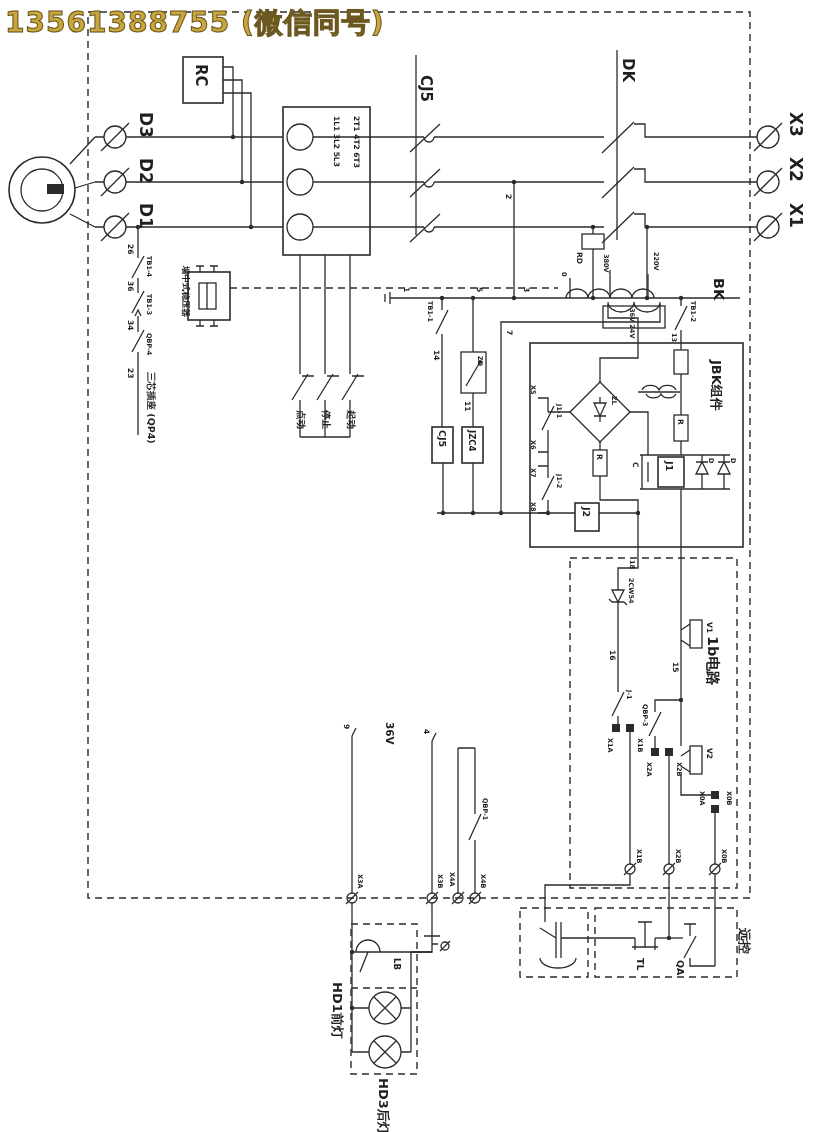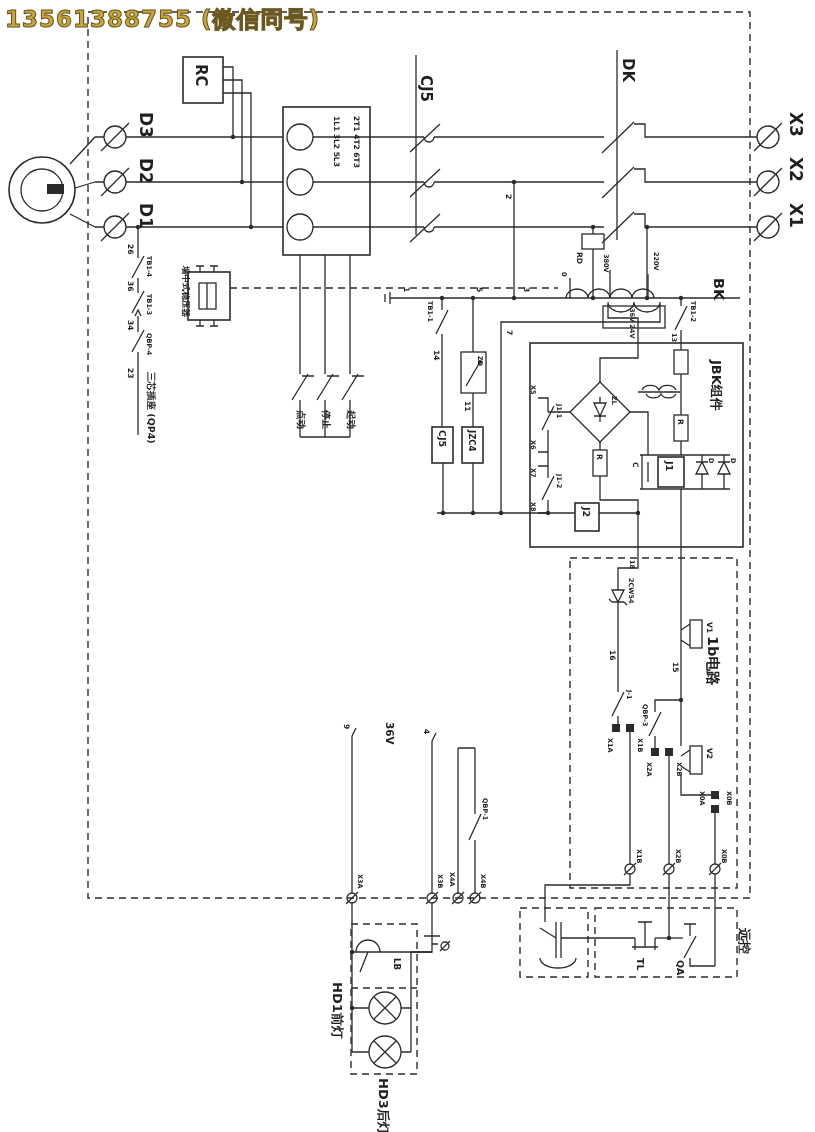--- a/index.html
+++ b/index.html
@@ -1,18 +1,18 @@
 <!DOCTYPE html>
 <html><head>
 <meta charset="utf-8">
 <style>
   html,body{margin:0;padding:0;background:#e8e8e8;}
   #page{position:relative;width:815px;height:1132px;background:#ffffff;overflow:hidden;
         font-family:"DejaVu Sans",sans-serif;}
-  #watermark{position:absolute;left:5px;top:4px;font-size:23px;font-weight:700;
+  #watermark{position:absolute;left:5px;top:4px;font-size:28px;font-weight:700;
         letter-spacing:1px;color:#c9a53d;-webkit-text-stroke:1px #6a5820;
         text-shadow:0 0 1px #7a6426;white-space:nowrap;z-index:5;}
   svg{position:absolute;left:0;top:0;}
   .w{fill:none;stroke:#2b2b2b;stroke-width:1.3;}
   .w2{fill:none;stroke:#2b2b2b;stroke-width:1.6;}
   .dash{fill:none;stroke:#2b2b2b;stroke-width:1.4;stroke-dasharray:7 5;}
   .dot{fill:#2b2b2b;stroke:none;}
   .blk{fill:#2b2b2b;stroke:none;}
   text{fill:#1f1f1f;font-family:"DejaVu Sans",sans-serif;font-weight:700;}
   .t6{font-size:6.5px;}.t7{font-size:7.5px;}.t8{font-size:8.5px;}

